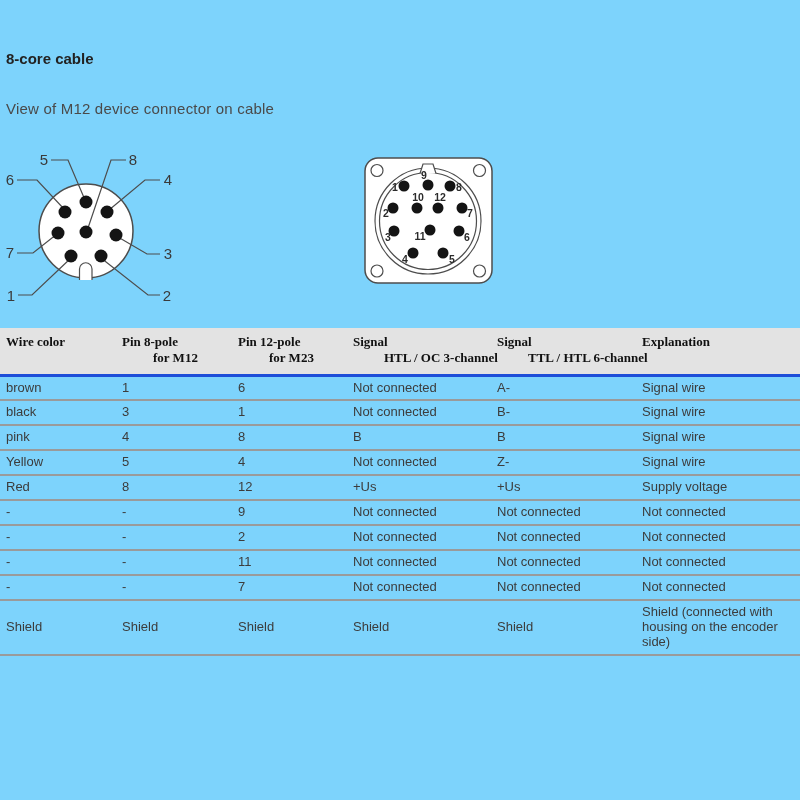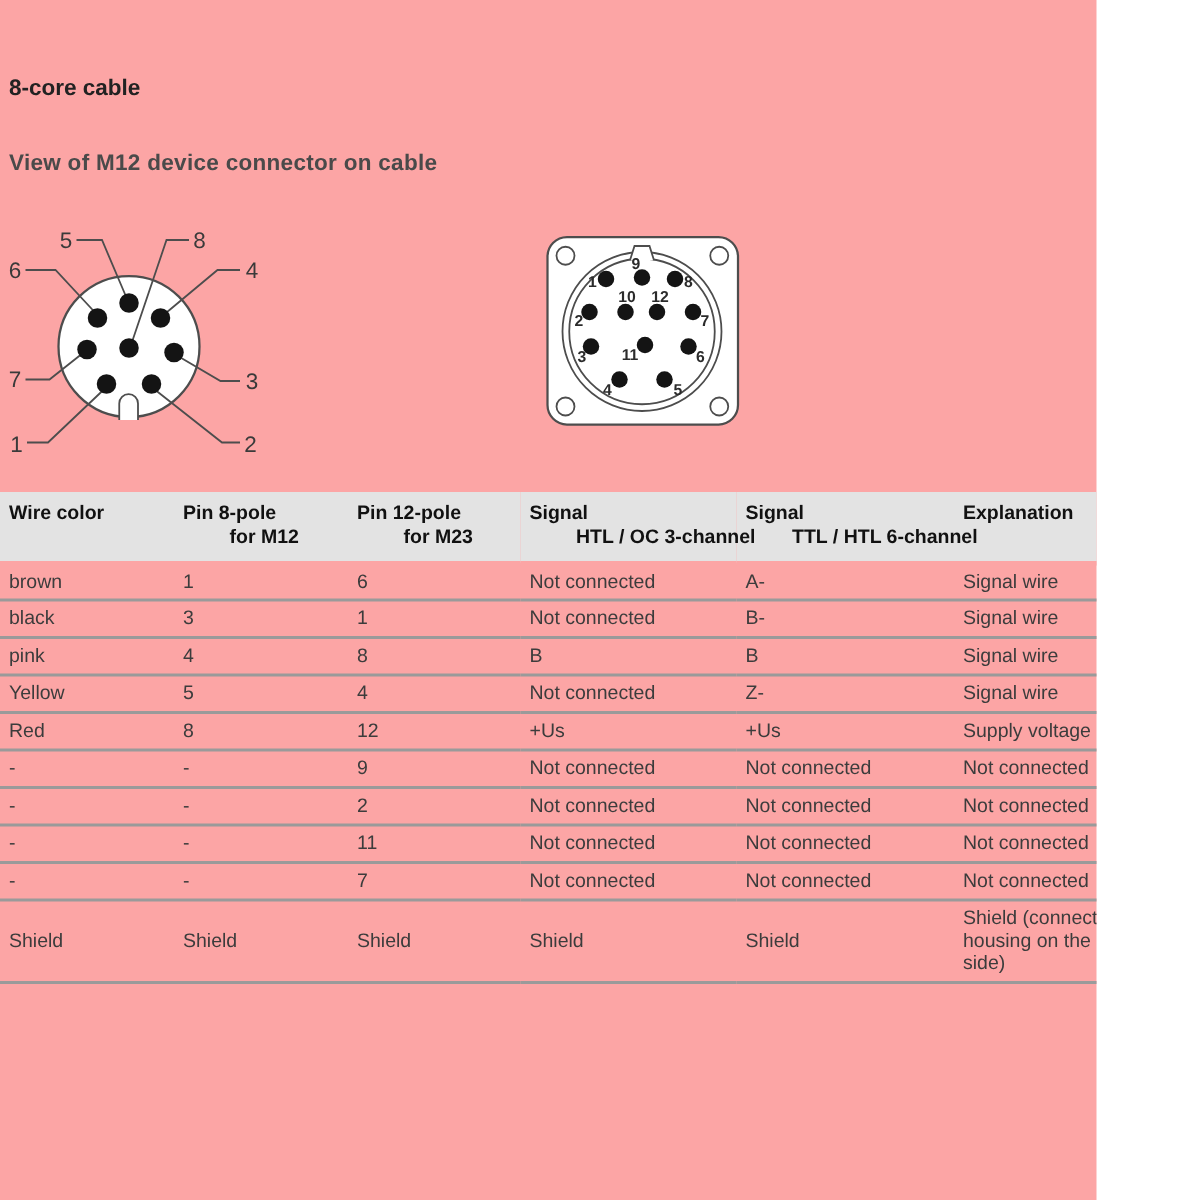--- a/index.html
+++ b/index.html
@@ -1,35 +1,35 @@
 <!DOCTYPE html>
 <html><head>
 <meta charset="utf-8">
 <style>
   html,body{margin:0;padding:0;background:#fff;}
-  .page{position:relative;width:731px;height:800px;background:#fca5a5;
+  .page{position:relative;width:800px;height:800px;background:#7dd3fc;
         font-family:"Liberation Sans",sans-serif;color:#3c3c3c;overflow:hidden;}
   .title{position:absolute;left:6px;top:50px;font-size:15px;font-weight:bold;color:#222;}
   .caption{position:absolute;top:100px;font-size:15px;color:#4a4a4a;letter-spacing:.2px;}
-  .caption-m12{left:6px;font-weight:bold;}
+  .caption-m12{left:6px;}
   .caption-m23{left:358px;}
   svg.diagram{position:absolute;}
   svg .ln{fill:none;stroke:#4d4d4d;stroke-width:1.2;}
   svg .body{fill:#fff;stroke:#4d4d4d;stroke-width:1.5;}
   svg .thin{fill:#fff;stroke:#4d4d4d;stroke-width:1.2;}
   svg .dot{fill:#141414;stroke:none;}
   svg text{fill:#3a3a3a;}
   .m12-num{font-size:15px;}
   .m23-num{font-size:10.5px;font-weight:bold;fill:#2b2b2b;}
   table.wiring{position:absolute;left:0;top:328px;width:800px;border-collapse:collapse;
                table-layout:fixed;font-size:13px;}
   table.wiring thead tr{background:#e3e3e3;}
   table.wiring th{vertical-align:top;text-align:left;font-weight:bold;color:#111;
                   padding:6px 6px 7px 6px;line-height:1.25;}
-  table.wiring thead{border-bottom:3px solid #fca5a5;}
+  table.wiring thead{border-bottom:3px solid #1d4ed8;font-family:Liberation Serif, serif;}
   table.wiring td{padding:4px 6px;line-height:1.15;color:#3c3c3c;vertical-align:middle;}
   table.wiring tbody tr{border-bottom:2px solid #9a9a9a;}
   .l2{display:block;white-space:nowrap;margin-left:31px;}
 </style>
 </head>
 <body>
 
 <div class="page">
 
   <div class="title">8-core cable</div>

